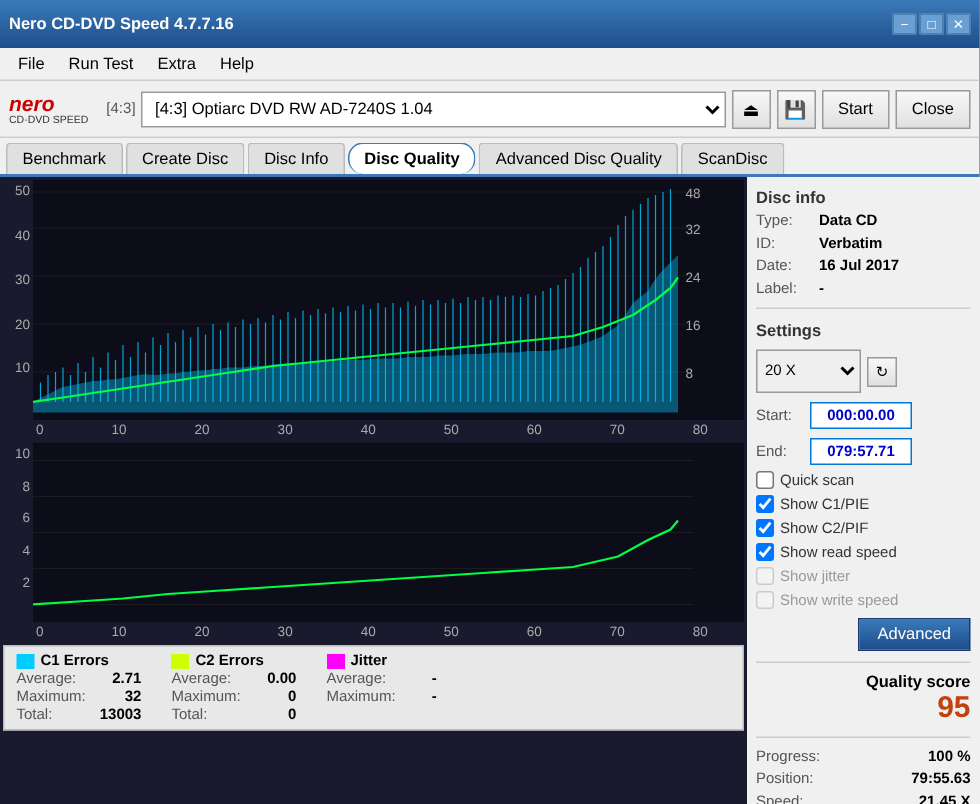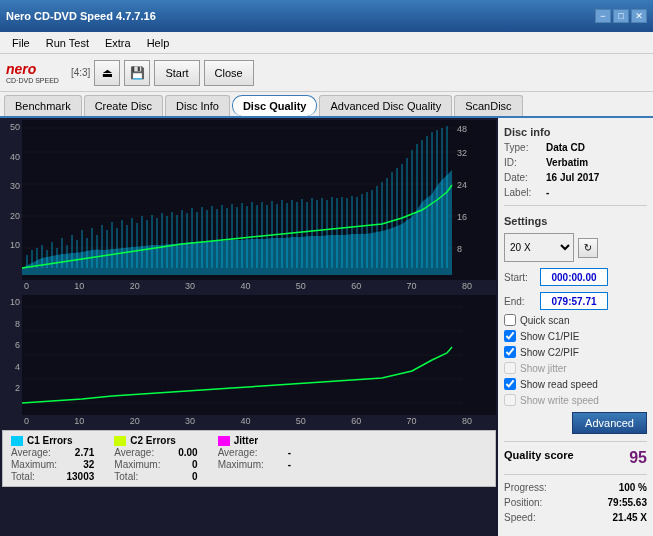--- a/index.html
+++ b/index.html
@@ -220,29 +220,30 @@
     }
 
     .divider {
       border: none;
       border-top: 1px solid #ccc;
       margin: 3px 0;
     }
 
     .quality-row {
       display: flex;
-      align-items: flex-start;
+      align-items: flex-end;
       justify-content: space-between;
       font-size: 11px;
       font-weight: bold;
+      flex-direction: column;
     }
     .quality-score {
-      font-size: 16px;
+      font-size: 20px;
       font-weight: bold;
-      color: #701a75;
+      color: #c2410c;
     }
 
     .stat-row {
       display: flex;
       align-items: center;
       justify-content: space-between;
       font-size: 10px;
     }
     .stat-label { color: #555; }
     .stat-value { font-weight: bold; color: #000; }
@@ -294,20 +295,21 @@
 </div>
 
 <div class="toolbar">
   <div class="logo-area">
     <div>
       <div class="logo-nero">nero</div>
       <div class="logo-sub">CD·DVD SPEED</div>
     </div>
   </div>
   <span style="font-size:10px;color:#555;">[4:3]</span>
+  <select class="drive-select"><option>[4:3] Optiarc DVD RW AD-7240S 1.04</option></select>
   <div class="toolbar-icon-btn" title="Eject">⏏</div>
   <div class="toolbar-icon-btn" title="Save">💾</div>
   <button class="toolbar-btn">Start</button>
   <button class="toolbar-btn">Close</button>
 </div>
 
 <div class="tabs">
   <div class="tab">Benchmark</div>
   <div class="tab">Create Disc</div>
   <div class="tab">Disc Info</div>
@@ -591,28 +593,28 @@
       <span>Quick scan</span>
     </div>
     <div class="checkbox-row">
       <input type="checkbox" checked="" style="">
       <span>Show C1/PIE</span>
     </div>
     <div class="checkbox-row">
       <input type="checkbox" checked="" style="">
       <span>Show C2/PIF</span>
     </div>
+    <div class="checkbox-row">
+      <input type="checkbox" checked="" style="">
+      <span>Show read speed</span>
+    </div>
     <div class="checkbox-row disabled">
       <input type="checkbox" disabled="" style="">
       <span>Show jitter</span>
     </div>
-    <div class="checkbox-row">
-      <input type="checkbox" checked="" style="">
-      <span>Show read speed</span>
-    </div>
     <div class="checkbox-row disabled">
       <input type="checkbox" disabled="" style="">
       <span>Show write speed</span>
     </div>
 
     <button class="advanced-btn">Advanced</button>
 
     <hr class="divider">
 
     <div class="quality-row">

